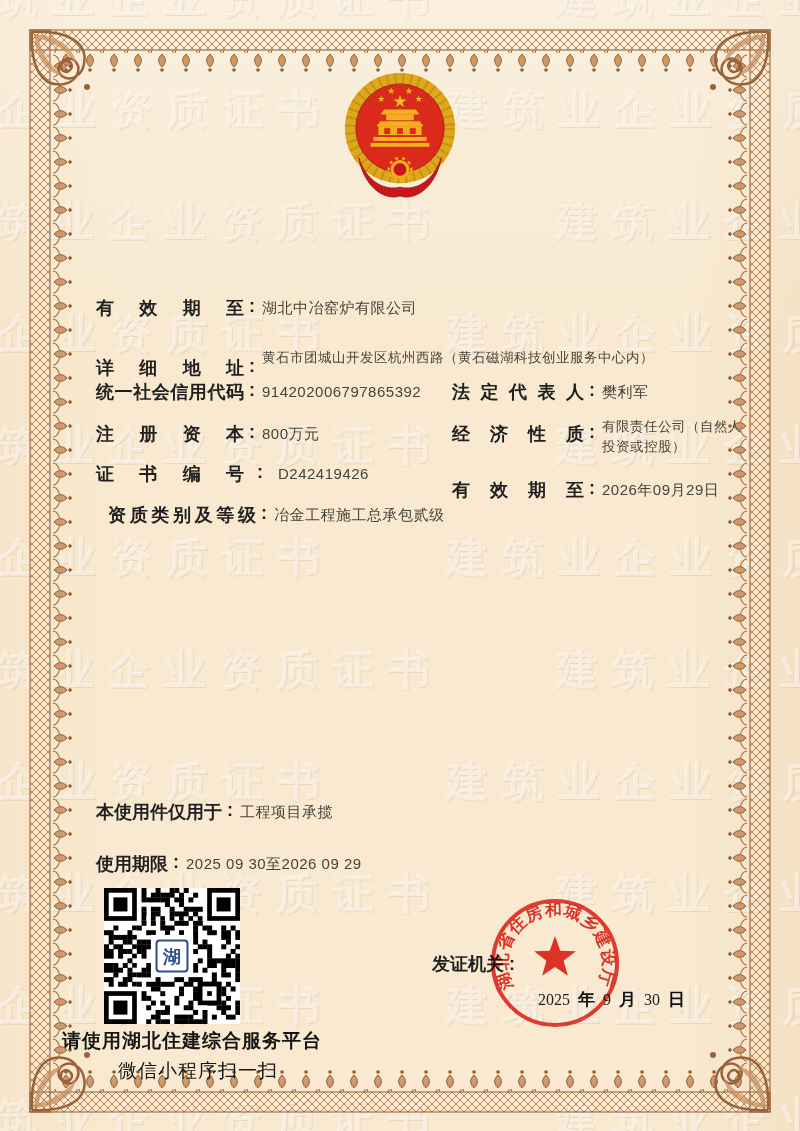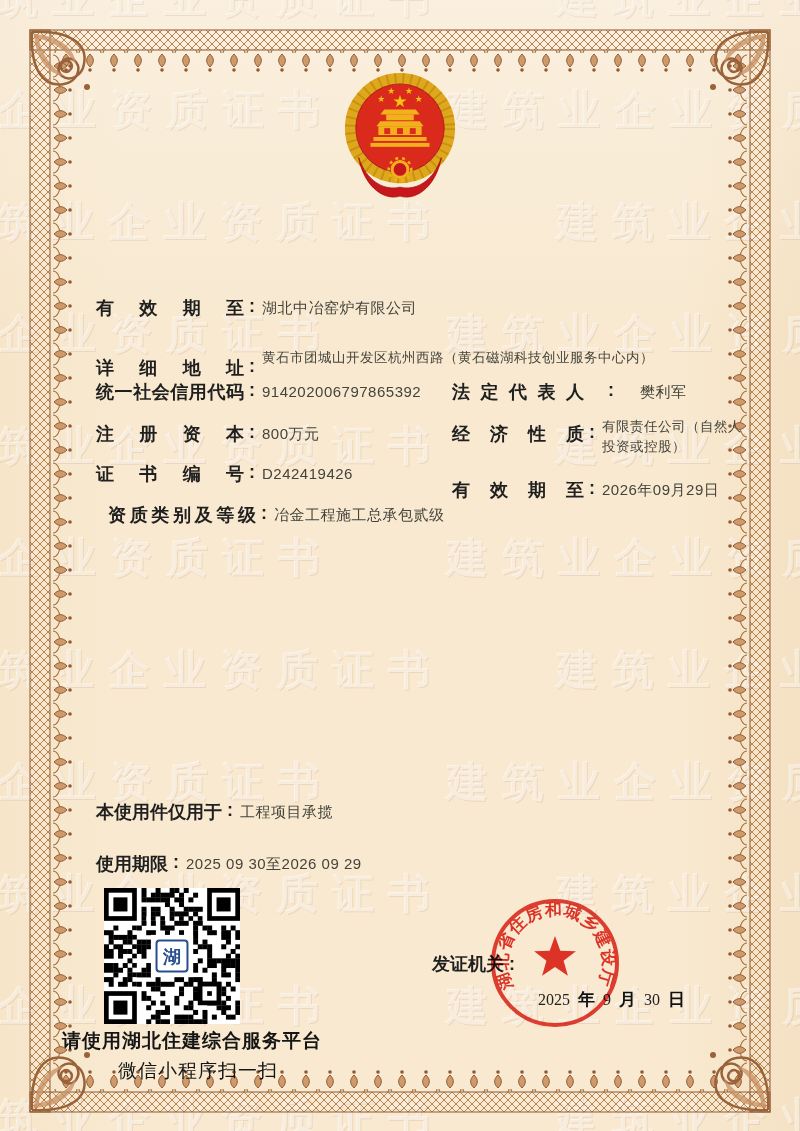--- a/index.html
+++ b/index.html
@@ -142,38 +142,38 @@
       <span class="lbl w148">详细地址</span>
       <span class="colon">:</span>
       <span class="val addr-val">黄石市团城山开发区杭州西路（黄石磁湖科技创业服务中心内）</span>
     </div>
 
     <div class="row" style="left:96px;top:380px;">
       <span class="lbl w148">统一社会信用代码</span>
       <span class="colon">:</span>
       <span class="val">914202006797865392</span>
     </div>
-    <div class="row" style="left:452px;top:380px;gap:19px;">
+    <div class="row" style="left:452px;top:380px;">
       <span class="lbl w132">法定代表人</span>
       <span class="colon">:</span>
       <span class="val">樊利军</span>
     </div>
 
     <div class="row" style="left:96px;top:422px;">
       <span class="lbl w148">注册资本</span>
       <span class="colon">:</span>
       <span class="val">800万元</span>
     </div>
     <div class="row" style="left:452px;top:422px;">
       <span class="lbl w132">经济性质</span>
       <span class="colon">:</span>
       <span class="val econ-val">有限责任公司（自然人投资或控股）</span>
     </div>
 
-    <div class="row" style="left:96px;top:462px;">
+    <div class="row" style="left:96px;top:462px;gap:8px;">
       <span class="lbl w148">证书编号</span>
       <span class="colon">:</span>
       <span class="val">D242419426</span>
     </div>
     <div class="row" style="left:452px;top:462px;margin-top:16px;">
       <span class="lbl w132">有效期至</span>
       <span class="colon">:</span>
       <span class="val">2026年09月29日</span>
     </div>
 

